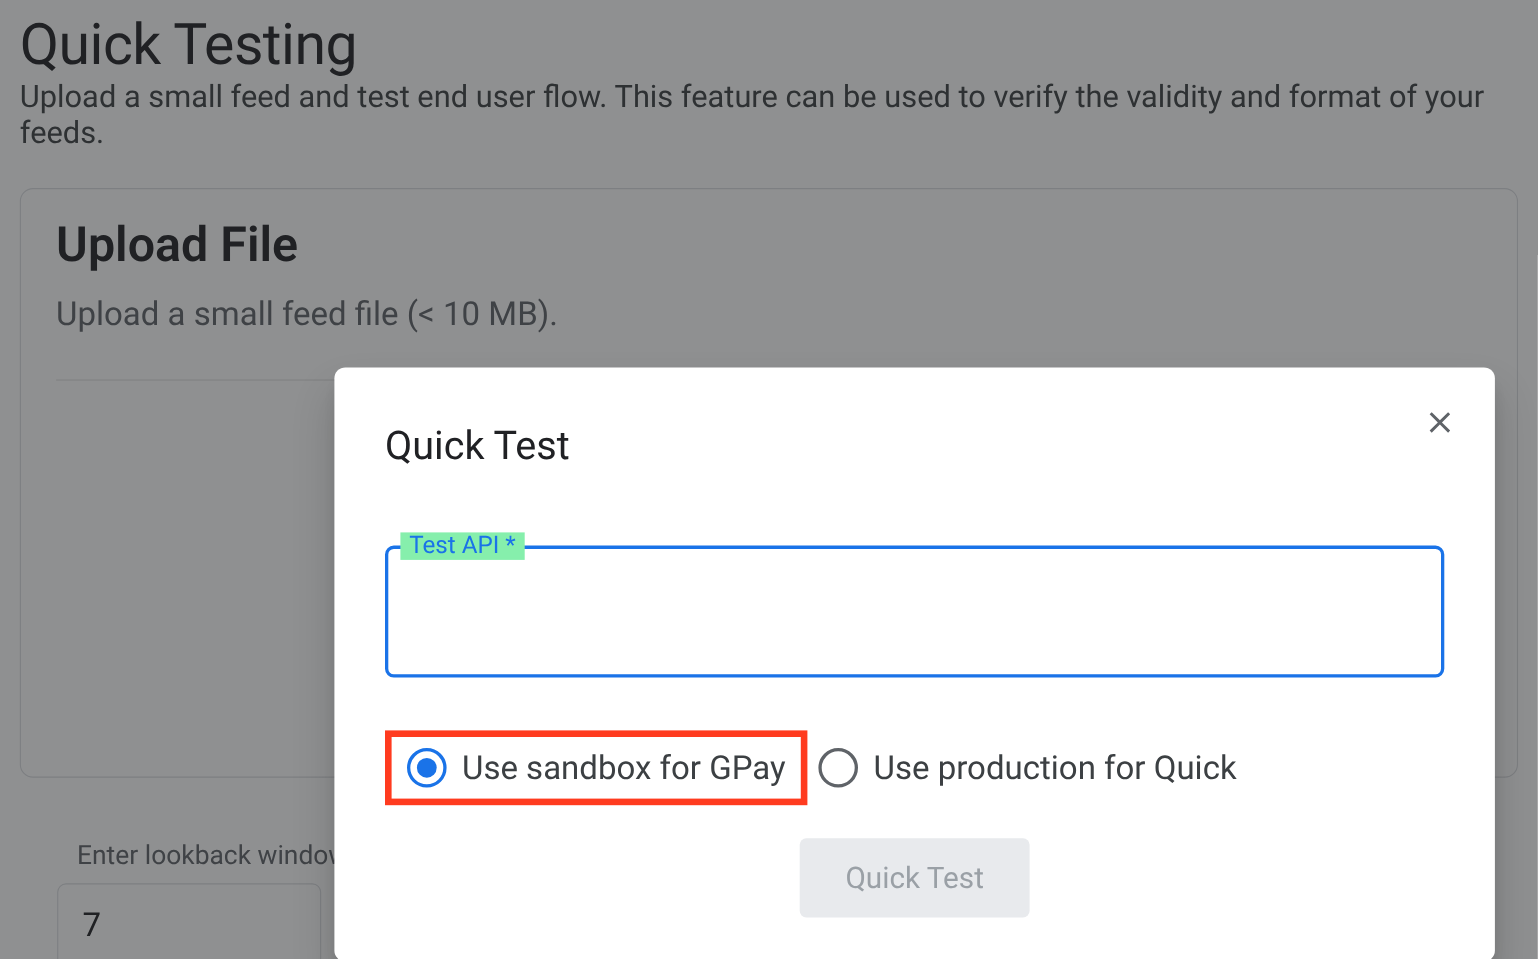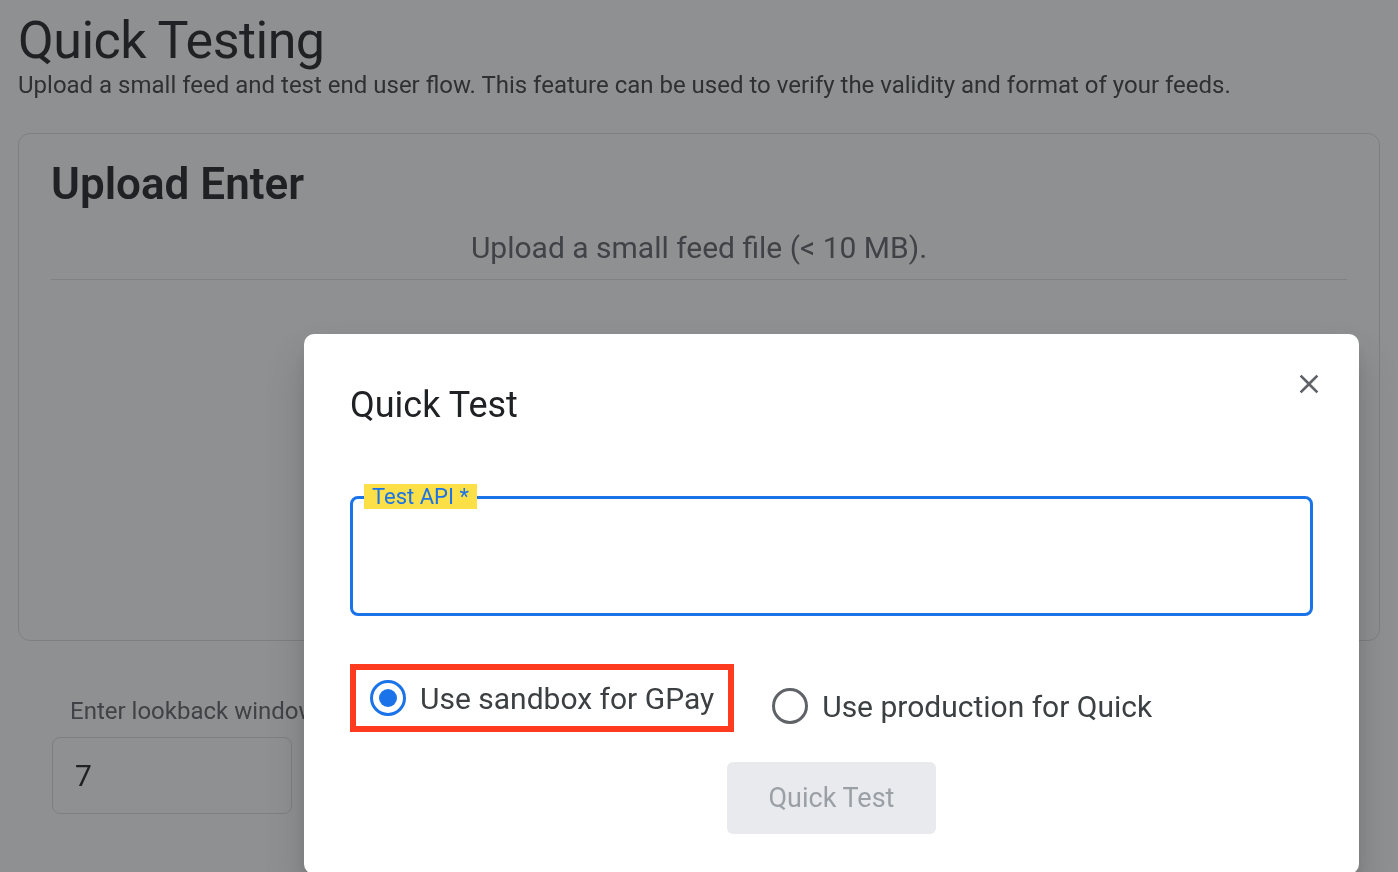--- a/index.html
+++ b/index.html
@@ -18,41 +18,40 @@
     .page-content {
       padding: 10px 18px;
     }
     .page-title {
       font-size: 52px;
       font-weight: 400;
       color: #202124;
       letter-spacing: -0.5px;
     }
     .page-subtitle {
-      font-size: 24px;
+      font-size: 28px;
       color: #3c4043;
       margin-bottom: 34px;
     }
     .card {
       border: 1px solid #dadce0;
       border-radius: 12px;
       padding: 24px 32px 60px 32px;
       margin-bottom: 56px;
     }
     .card-title {
       font-size: 44px;
       font-weight: 600;
       color: #202124;
       margin-bottom: 20px;
     }
     .card-subtitle {
       font-size: 30px;
       color: #5f6368;
-      margin-bottom: 14px;
-      text-align: center;
+      margin-bottom: 42px;
     }
     .divider {
       border: none;
       border-top: 1px solid #e0e0e0;
       margin-bottom: 40px;
     }
     .lookback-label {
       font-size: 24px;
       color: #5f6368;
       margin-left: 52px;
@@ -108,41 +107,41 @@
       height: 32px;
     }
     .text-field {
       position: relative;
       margin-bottom: 44px;
     }
     .text-field-label {
       position: absolute;
       top: -12px;
       left: 14px;
-      background: #fde047;
+      background: #86efac;
       padding: 0 8px;
       font-size: 22px;
       color: #1a73e8;
     }
     .text-field-input {
       width: 100%;
       height: 120px;
       border: 3px solid #1a73e8;
       border-radius: 8px;
       background: #ffffff;
       font-size: 24px;
       padding: 12px;
       font-family: inherit;
       resize: none;
       outline: none;
     }
     .radio-row {
       display: flex;
-      gap: 28px;
-      align-items: flex-end;
+      gap: 0;
+      align-items: center;
       margin-bottom: 30px;
     }
     .radio-option {
       display: flex;
       align-items: center;
       gap: 14px;
       cursor: pointer;
       padding: 8px 10px;
     }
     .highlight-box {
@@ -194,21 +193,21 @@
     }
   </style>
 </head>
 <body>
 
 <div class="page-content">
   <h1 class="page-title">Quick Testing</h1>
   <p class="page-subtitle">Upload a small feed and test end user flow. This feature can be used to verify the validity and format of your feeds.</p>
 
   <div class="card">
-    <h2 class="card-title">Upload Enter</h2>
+    <h2 class="card-title">Upload File</h2>
     <p class="card-subtitle">Upload a small feed file (&lt; 10 MB).</p>
     <hr class="divider">
     <div style="height:260px"></div>
   </div>
 
   <div>
     <div class="lookback-label">Enter lookback window</div>
     <input class="lookback-input" type="text" value="7" style="">
   </div>
 </div>

